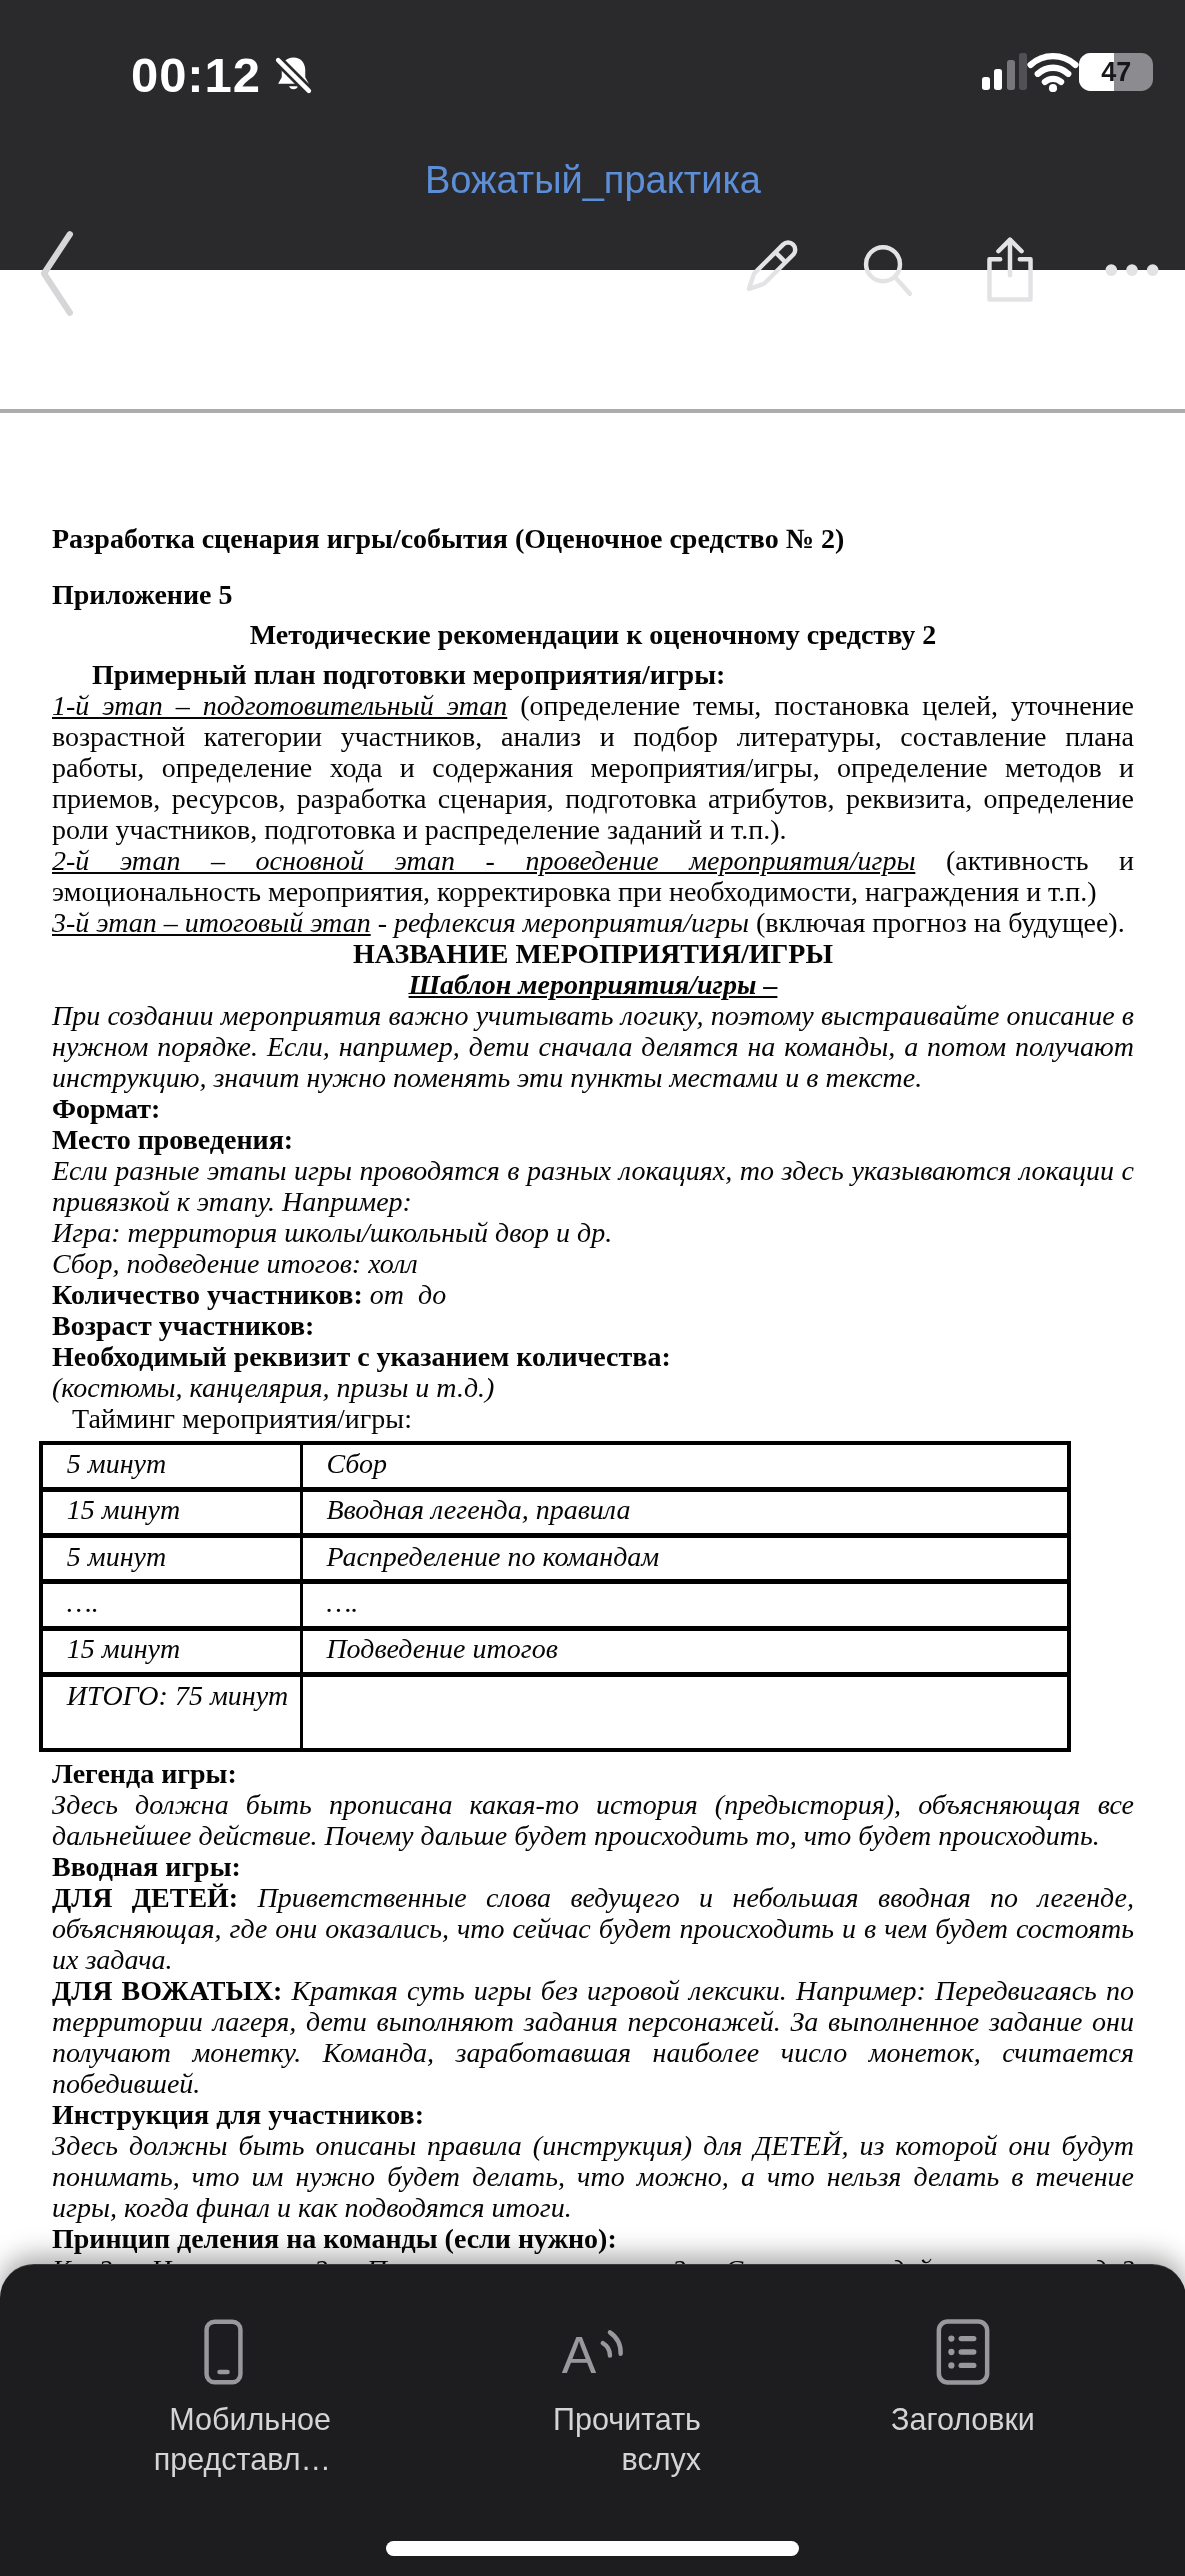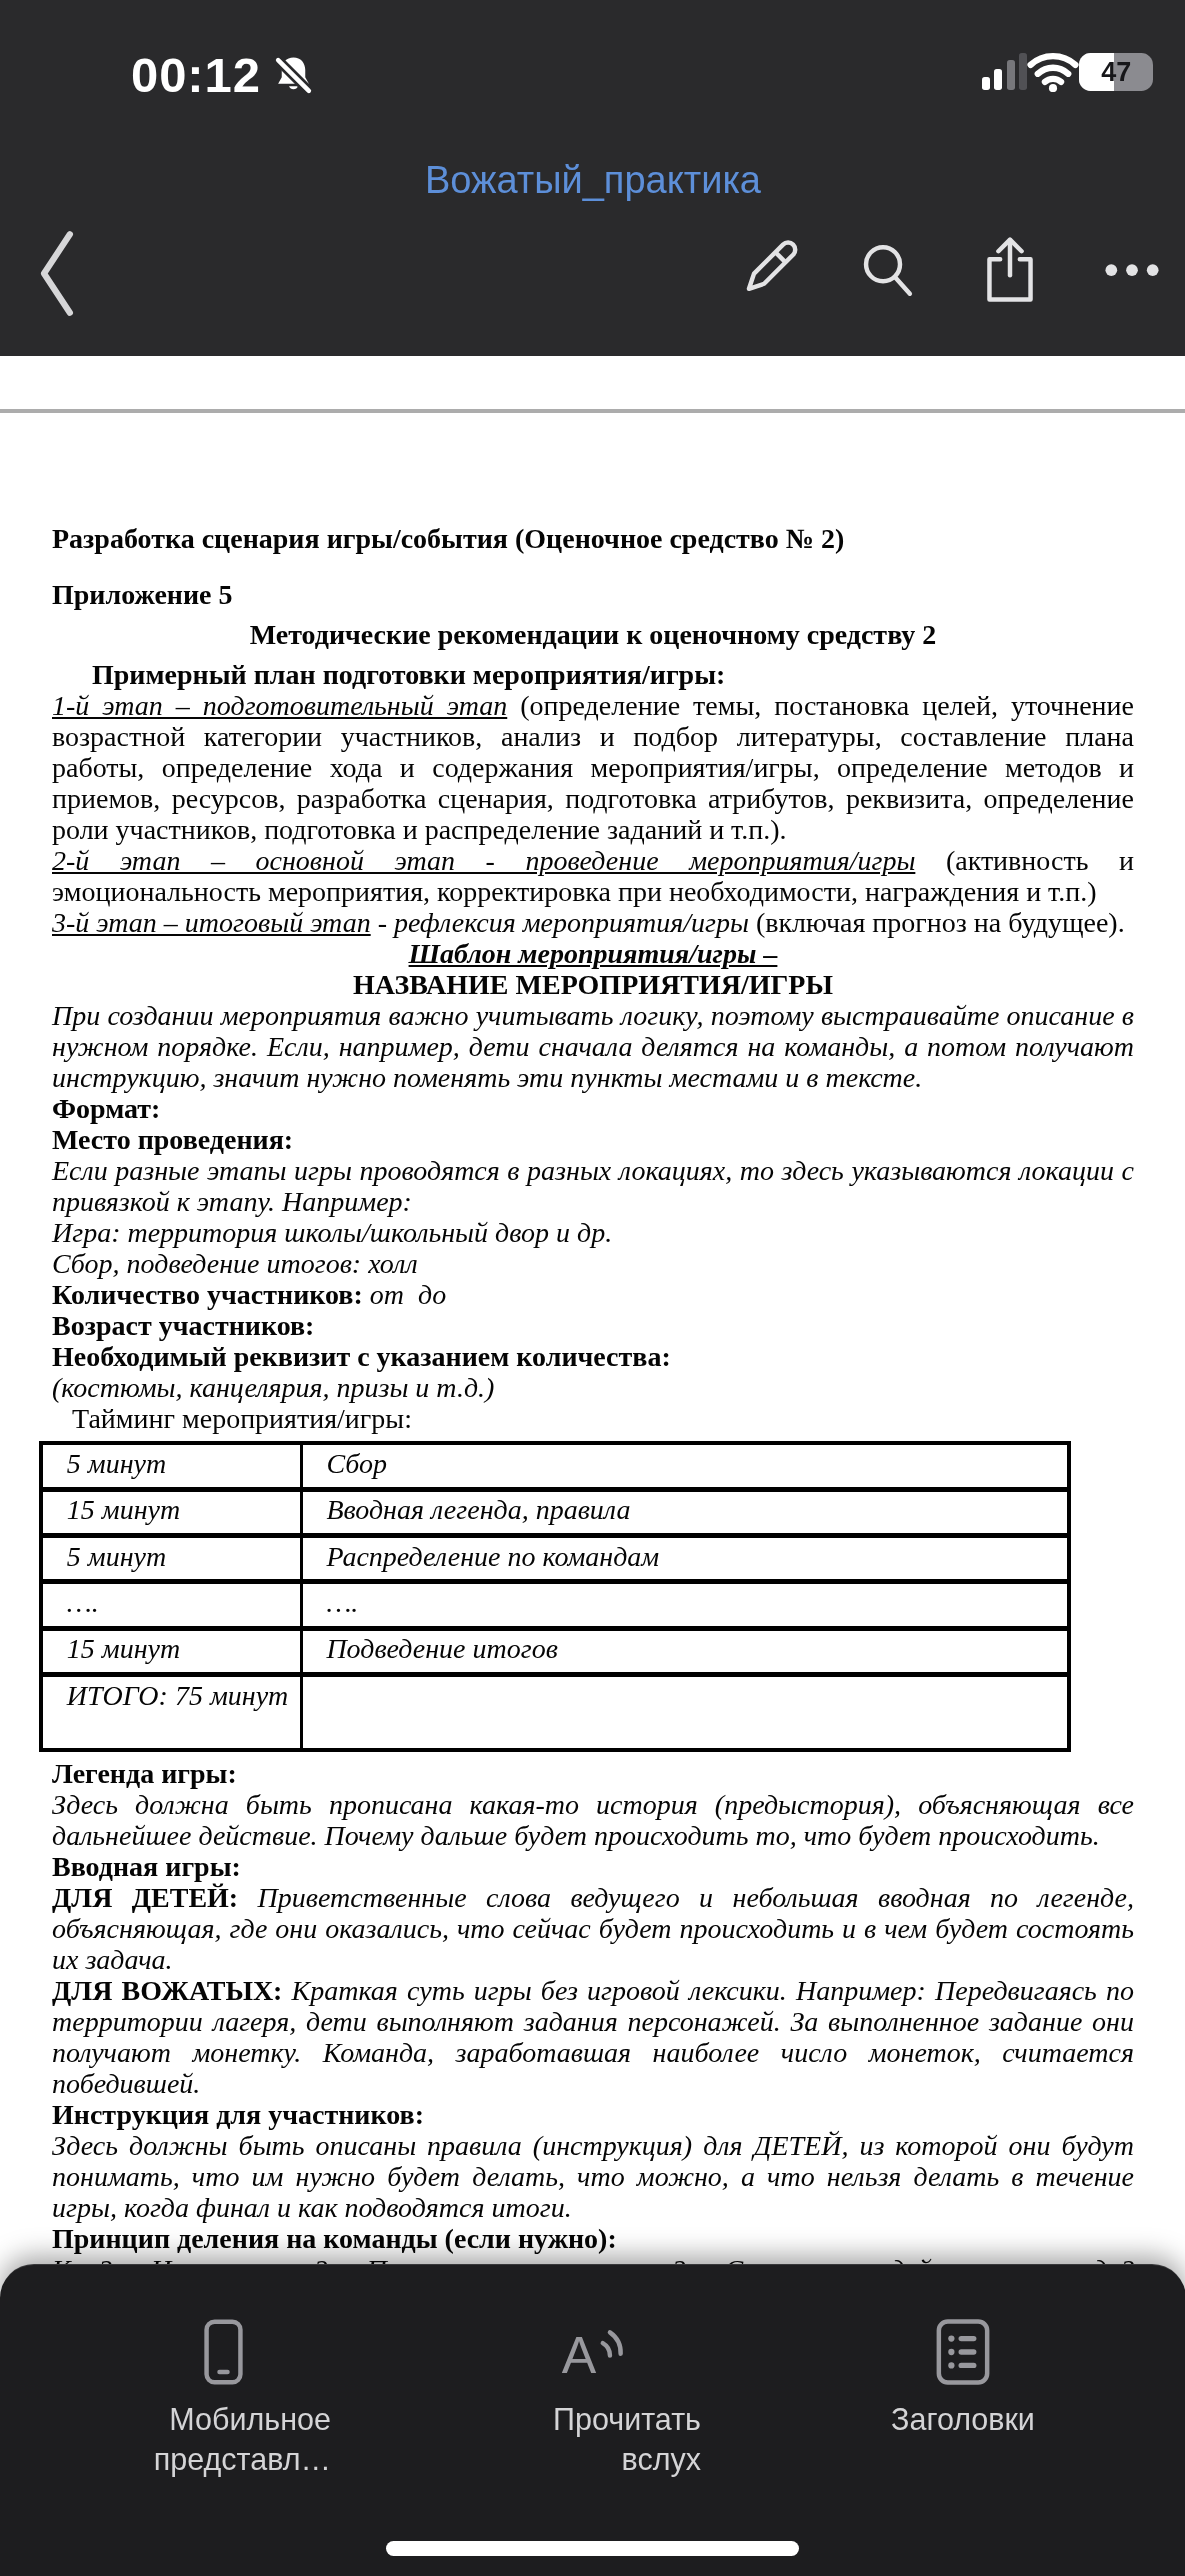--- a/index.html
+++ b/index.html
@@ -1,20 +1,20 @@
 <!DOCTYPE html>
 <html style="font-size:14.4px"><head>
 <meta charset="utf-8">
 <style>
   html,body{margin:0;padding:0;background:#000;}
   .screen{position:relative;width:1186px;height:2576px;background:#ffffff;overflow:hidden;
           font-family:"Liberation Sans",sans-serif;}
 
   
-  .top{position:absolute;top:0;left:0;width:100%;height:356px;background:#2a2a2c;}
+  .top{position:absolute;top:0;left:0;width:100%;height:270px;background:#2a2a2c;}
   .status{position:absolute;top:47px;left:0;width:100%;height:57px;}
   .time-wrap{position:absolute;left:131px;top:0;display:flex;align-items:center;gap:9px;}
   .time{color:#fff;font-size:49px;font-weight:bold;letter-spacing:0.9px;line-height:57px;}
   .status-right{position:absolute;right:40px;top:5.4px;display:flex;align-items:center;}
   .sig{display:flex;align-items:flex-end;gap:4.5px;height:36px;}
   .sig i{display:block;width:8px;border-radius:2.7px;}
   .sig .b1{height:13.5px;background:#fff;}
   .sig .b2{height:21.6px;background:#fff;}
   .sig .b3{height:30px;background:#77777b;}
   .sig .b4{height:37px;background:#515155;}
@@ -172,22 +172,22 @@
     <p class="r b mb-sm">Приложение 5</p>
     <p class="c b mb-sm">Методические рекомендации к оценочному средству 2</p>
     <p class="b ind">Примерный план подготовки мероприятия/игры:</p>
 
     <p><span class="i u">1-й этап – подготовительный этап</span><span> (определение темы, постановка целей, уточнение возрастной категории участников, анализ и подбор литературы, составление плана работы, определение хода и содержания мероприятия/игры, определение методов и приемов, ресурсов, разработка сценария, подготовка атрибутов, реквизита, определение роли участников, подготовка и распределение заданий и т.п.).</span></p>
 
     <p><span class="i u">2-й этап – основной этап - проведение мероприятия/игры</span><span> (активность и эмоциональность мероприятия, корректировка при необходимости, награждения и т.п.)</span></p>
 
     <p><span class="i u">3-й  этап – итоговый этап</span><span class="i"> - рефлексия мероприятия/игры </span><span>(включая прогноз на будущее).</span></p>
 
+    <p class="c b">НАЗВАНИЕ МЕРОПРИЯТИЯ/ИГРЫ</p>
     <p class="c b i u">Шаблон мероприятия/игры –</p>
-    <p class="c b">НАЗВАНИЕ МЕРОПРИЯТИЯ/ИГРЫ</p>
 
     <p class="i">При создании мероприятия важно учитывать логику, поэтому выстраивайте описание в нужном порядке. Если, например, дети сначала делятся на команды, а потом получают инструкцию, значит нужно поменять эти пункты местами и в тексте.</p>
 
     <p class="b">Формат:</p>
     <p class="b">Место проведения:</p>
     <p class="i">Если разные этапы игры проводятся в разных локациях, то здесь указываются локации с привязкой к этапу. Например:</p>
     <p class="i">Игра:  территория школы/школьный двор и др.</p>
     <p class="i">Сбор, подведение итогов: холл</p>
 
     <p><span class="b">Количество участников:</span><span class="i"> от&nbsp; до</span></p>

